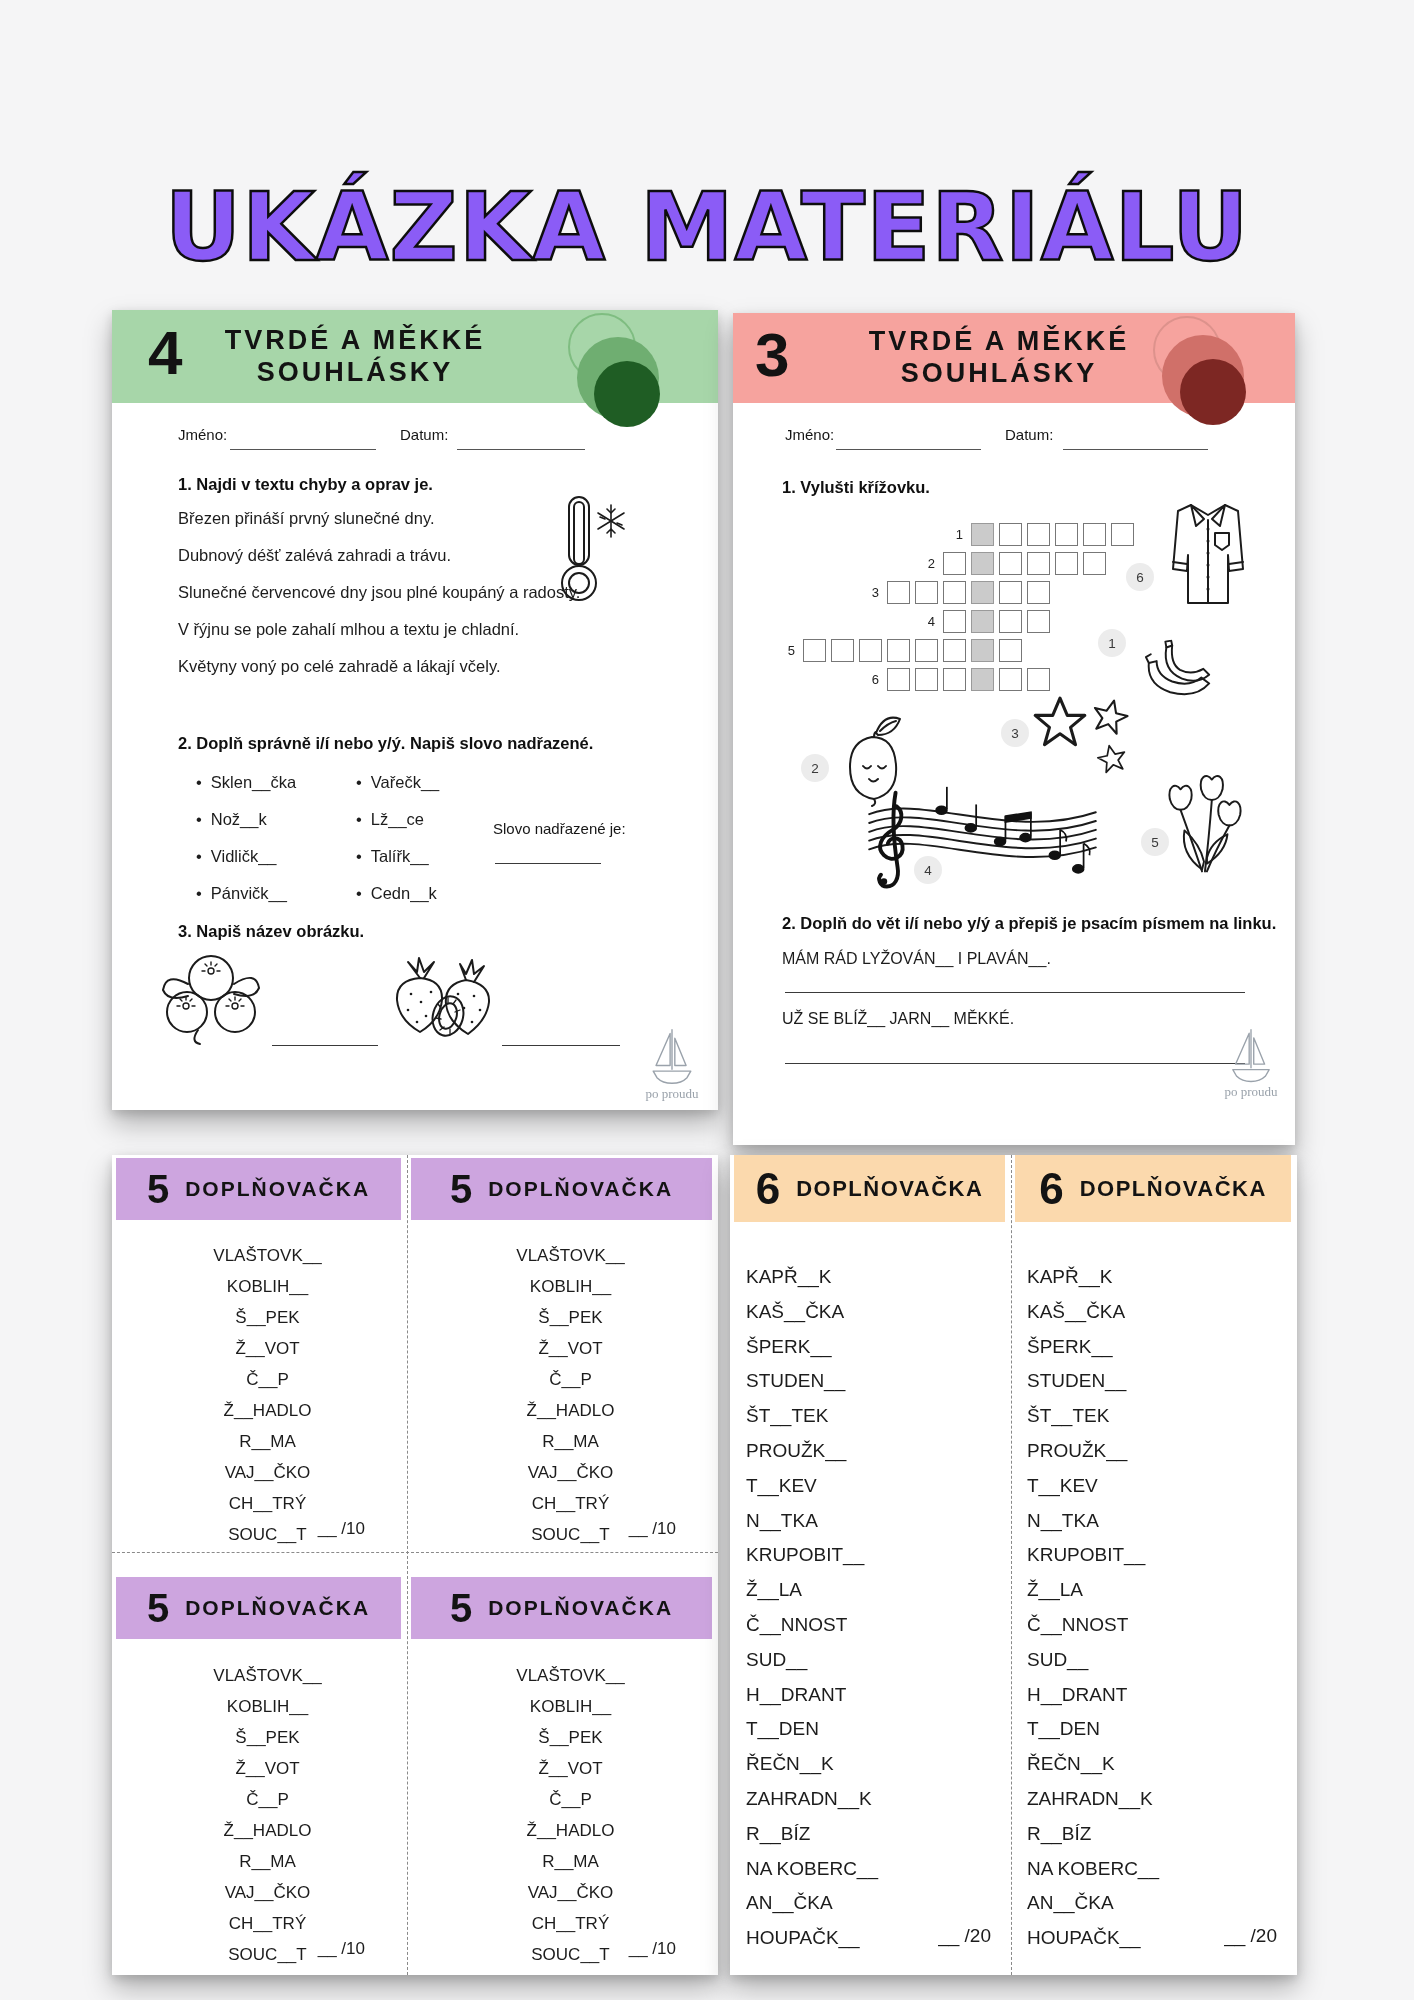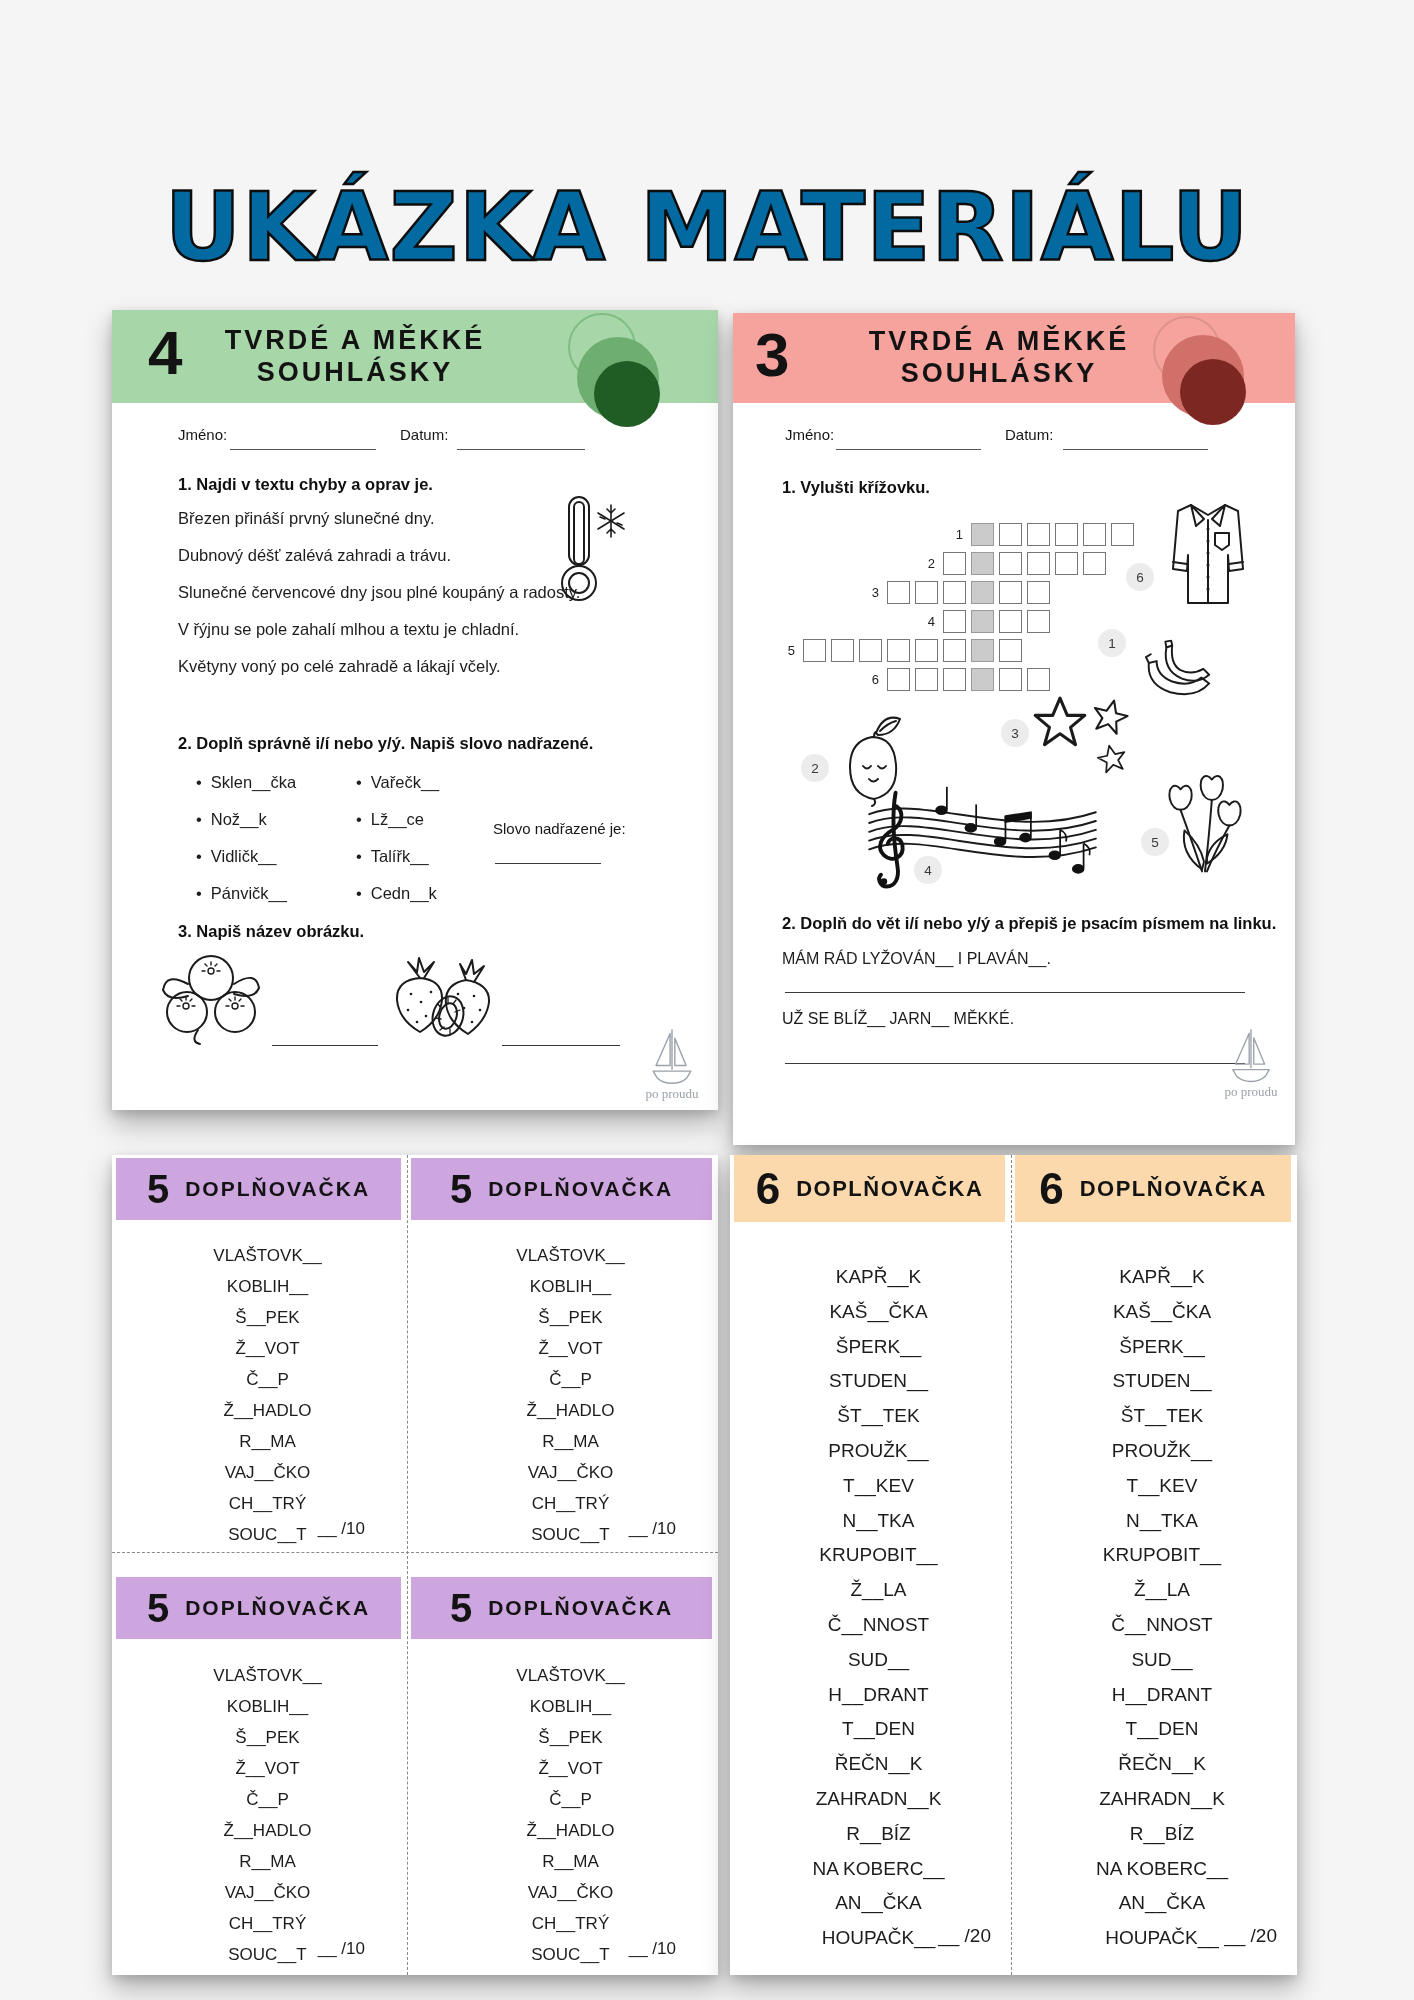--- a/index.html
+++ b/index.html
@@ -6,21 +6,21 @@
   body{
     width:1414px;height:2000px;position:relative;overflow:hidden;
     background:#f5f5f6;
     font-family:"Liberation Sans",sans-serif;
     color:#111;
   }
   .main-title{
     position:absolute;left:0;right:0;top:110px;
     text-align:center;
     font-size:94px;font-weight:700;letter-spacing:1px;
-    color:#0369a1;-webkit-text-stroke:2.5px #0d0d0d;
+    color:#8b5cf6;-webkit-text-stroke:2.5px #0d0d0d;
     font-family:"DejaVu Sans","Liberation Sans",sans-serif;
     white-space:nowrap;
   }
   .sheet{
     position:absolute;background:#ffffff;
     box-shadow:0 14px 26px rgba(0,0,0,.27),0 4px 10px rgba(0,0,0,.15);
   }
   .band{position:absolute;left:0;right:0;top:0;}
   .band .num{position:absolute;font-weight:700;color:#131313;line-height:1;}
   .band-title{position:absolute;text-align:center;font-weight:700;letter-spacing:3px;line-height:1.2;color:#131313;}
@@ -55,21 +55,21 @@
   }
   .mini-num{font-size:40px;font-weight:700;color:#131313;line-height:1;}
   .mini-title{font-size:21px;font-weight:700;letter-spacing:2px;color:#131313;}
   .mini-words{position:absolute;left:16px;right:0;}
   .mini-word{height:31px;line-height:31px;text-align:center;font-size:17px;color:#1c1c1c;}
   .mini-score{position:absolute;font-size:17px;color:#1c1c1c;}
   .s6c{position:absolute;top:0;height:100%;}
   .s6c .mini-band{height:67px;top:0;}
   .s6c .mini-num{font-size:44px;}
   .s6c .mini-title{font-size:22px;letter-spacing:1.5px;}
-  .s6-word{height:34.8px;line-height:34.8px;text-align:center;font-size:19px;color:#1c1c1c;}
+  .s6-word{height:34.8px;line-height:34.8px;text-align:left;font-size:19px;color:#1c1c1c;}
   .lineart{stroke:#1b1b1b;fill:none;stroke-width:2;stroke-linecap:round;stroke-linejoin:round;}
   svg{display:block;}
 </style>
 </head>
 <body>
 
 <h1 class="main-title">UKÁZKA MATERIÁLU</h1>
 
 <section class="sheet" style="left:112px;top:310px;width:606px;height:800px">
   <header class="band" style="height: 93px; background-color: rgb(167, 214, 169);">

